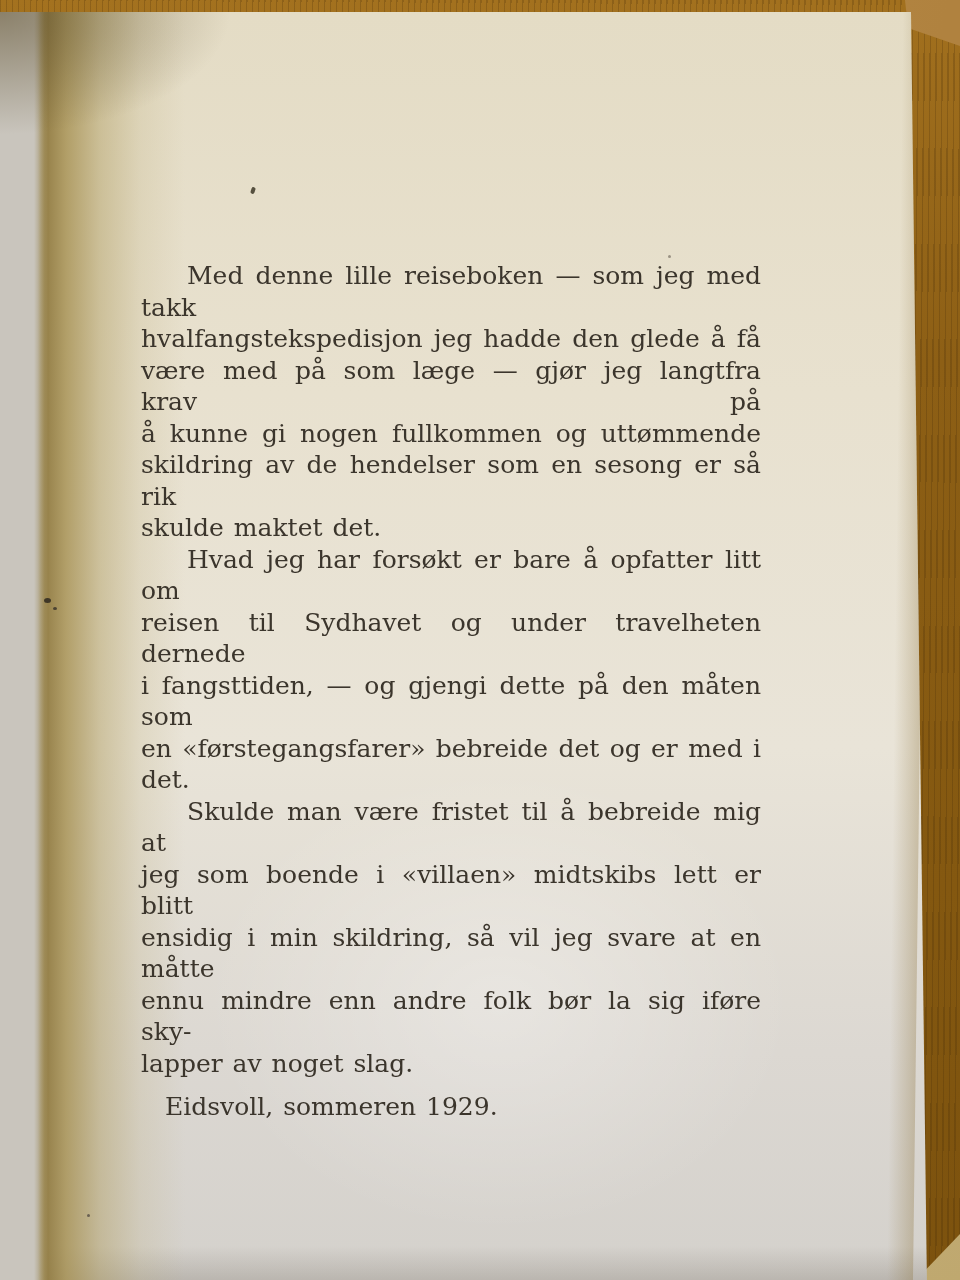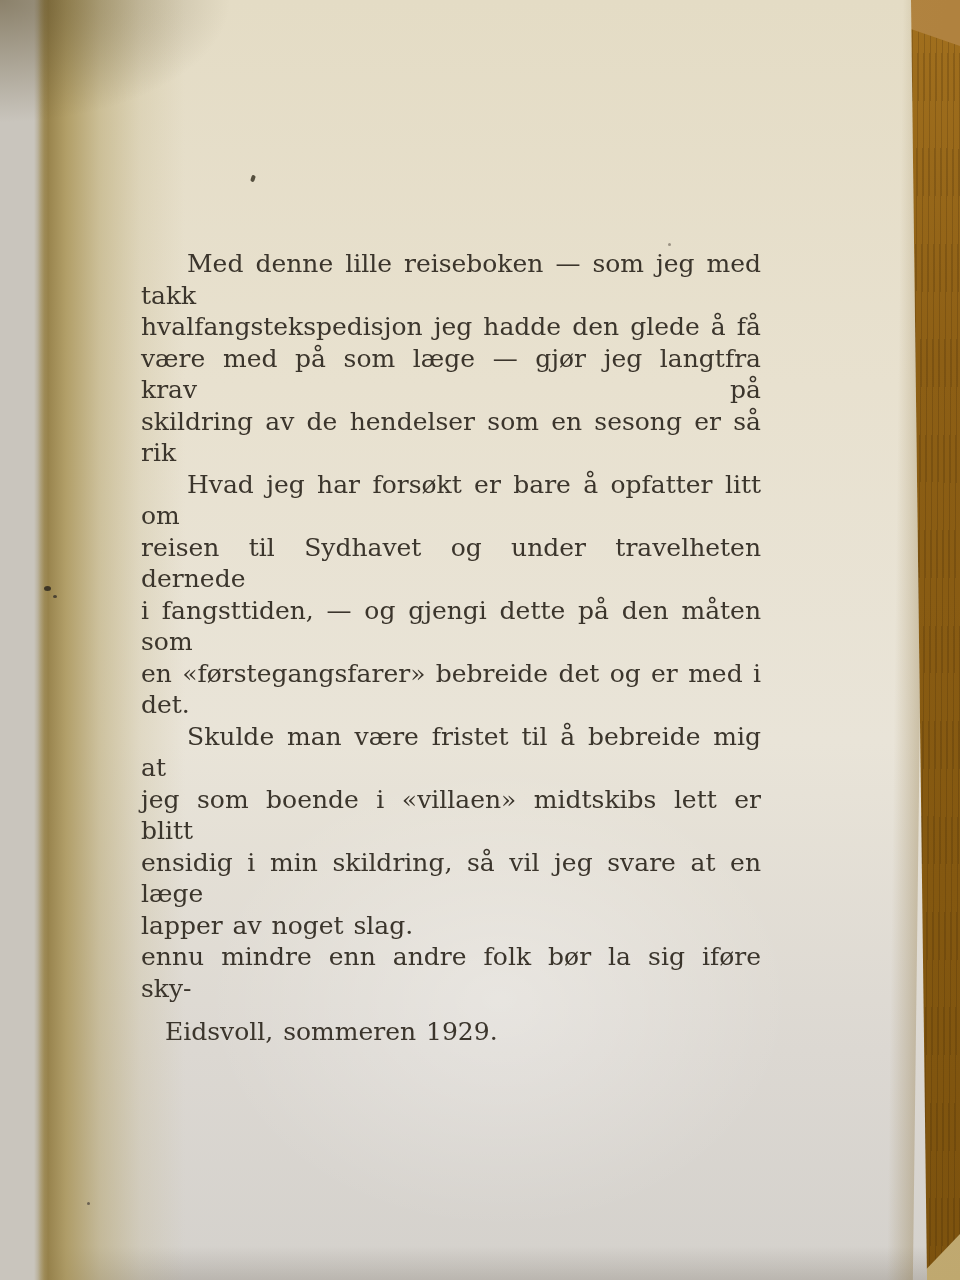--- a/index.html
+++ b/index.html
@@ -35,20 +35,21 @@
       
       linear-gradient(90deg, rgba(0,0,0,0) 0 34px, rgba(146,124,66,0.92) 48px, rgba(168,147,86,0.85) 66px, rgba(178,160,102,0.5) 100px, rgba(190,175,125,0.22) 140px, rgba(190,175,125,0) 185px),
       
       linear-gradient(90deg,#c9c5bd 0 38px,#b7aa82 45px, rgba(183,170,130,0) 50px),
       
       radial-gradient(ellipse 420px 330px at 52% 78%, rgba(255,255,255,0.30), rgba(255,255,255,0) 70%),
       
       linear-gradient(0deg, rgba(120,112,102,0.28), rgba(120,112,102,0) 34px),
       
       linear-gradient(180deg,#e4dcc5 0%,#e8e1cf 30%,#e9e4d8 58%,#dcd8d2 82%,#d4d1cc 100%);
+    margin-top: 12px;
   }
   .page-edge-shade{
     position:absolute;left:903px;top:-6px;width:26px;height:1292px;
     transform:rotate(0.72deg);transform-origin:top left;
     background:linear-gradient(to right, rgba(140,115,60,0) , rgba(140,115,60,0.33));
   }
   
   .text-block{
     position:absolute;left:141px;top:248px;width:620px;
     font-size:25px;line-height:31.5px;color:#3b352c;
@@ -77,36 +78,38 @@
 
 <div class="page">
   <div class="page-edge-shade"></div>
 
   <div class="text-block">
 
     <div>
       <div class="ln first">Med denne lille reiseboken — som jeg med takk</div>
       <div class="ln">hvalfangstekspedisjon jeg hadde den glede å få</div>
       <div class="ln">være med på som læge — gjør jeg langtfra krav på</div>
+      <div class="ln">å kunne gi nogen fullkommen og uttømmende</div>
       <div class="ln">skildring av de hendelser som en sesong er så rik</div>
+      <div class="ln last">skulde maktet det.</div>
     </div>
 
     <div>
       <div class="ln first">Hvad jeg har forsøkt er bare å opfatter litt om</div>
       <div class="ln">reisen til Sydhavet og under travelheten dernede</div>
       <div class="ln">i fangsttiden, — og gjengi dette på den måten som</div>
       <div class="ln last">en «førstegangsfarer» bebreide det og er med i det.</div>
     </div>
 
     <div>
       <div class="ln first">Skulde man være fristet til å bebreide mig at</div>
       <div class="ln">jeg som boende i «villaen» midtskibs lett er blitt</div>
-      <div class="ln">ensidig i min skildring, så vil jeg svare at en læge</div>
+      <div class="ln">ensidig i min skildring, så vil jeg svare at en måtte</div>
+      <div class="ln">ennu mindre enn andre folk bør la sig iføre sky-</div>
       <div class="ln last">lapper av noget slag.</div>
-      <div class="ln">ennu mindre enn andre folk bør la sig iføre sky-</div>
     </div>
 
     <div class="dateline">Eidsvoll, sommeren 1929.</div>
 
   </div>
 
   <div class="speck s1"></div>
   <div class="speck s2"></div>
   <div class="speck s3"></div>
   <div class="speck s4"></div>

